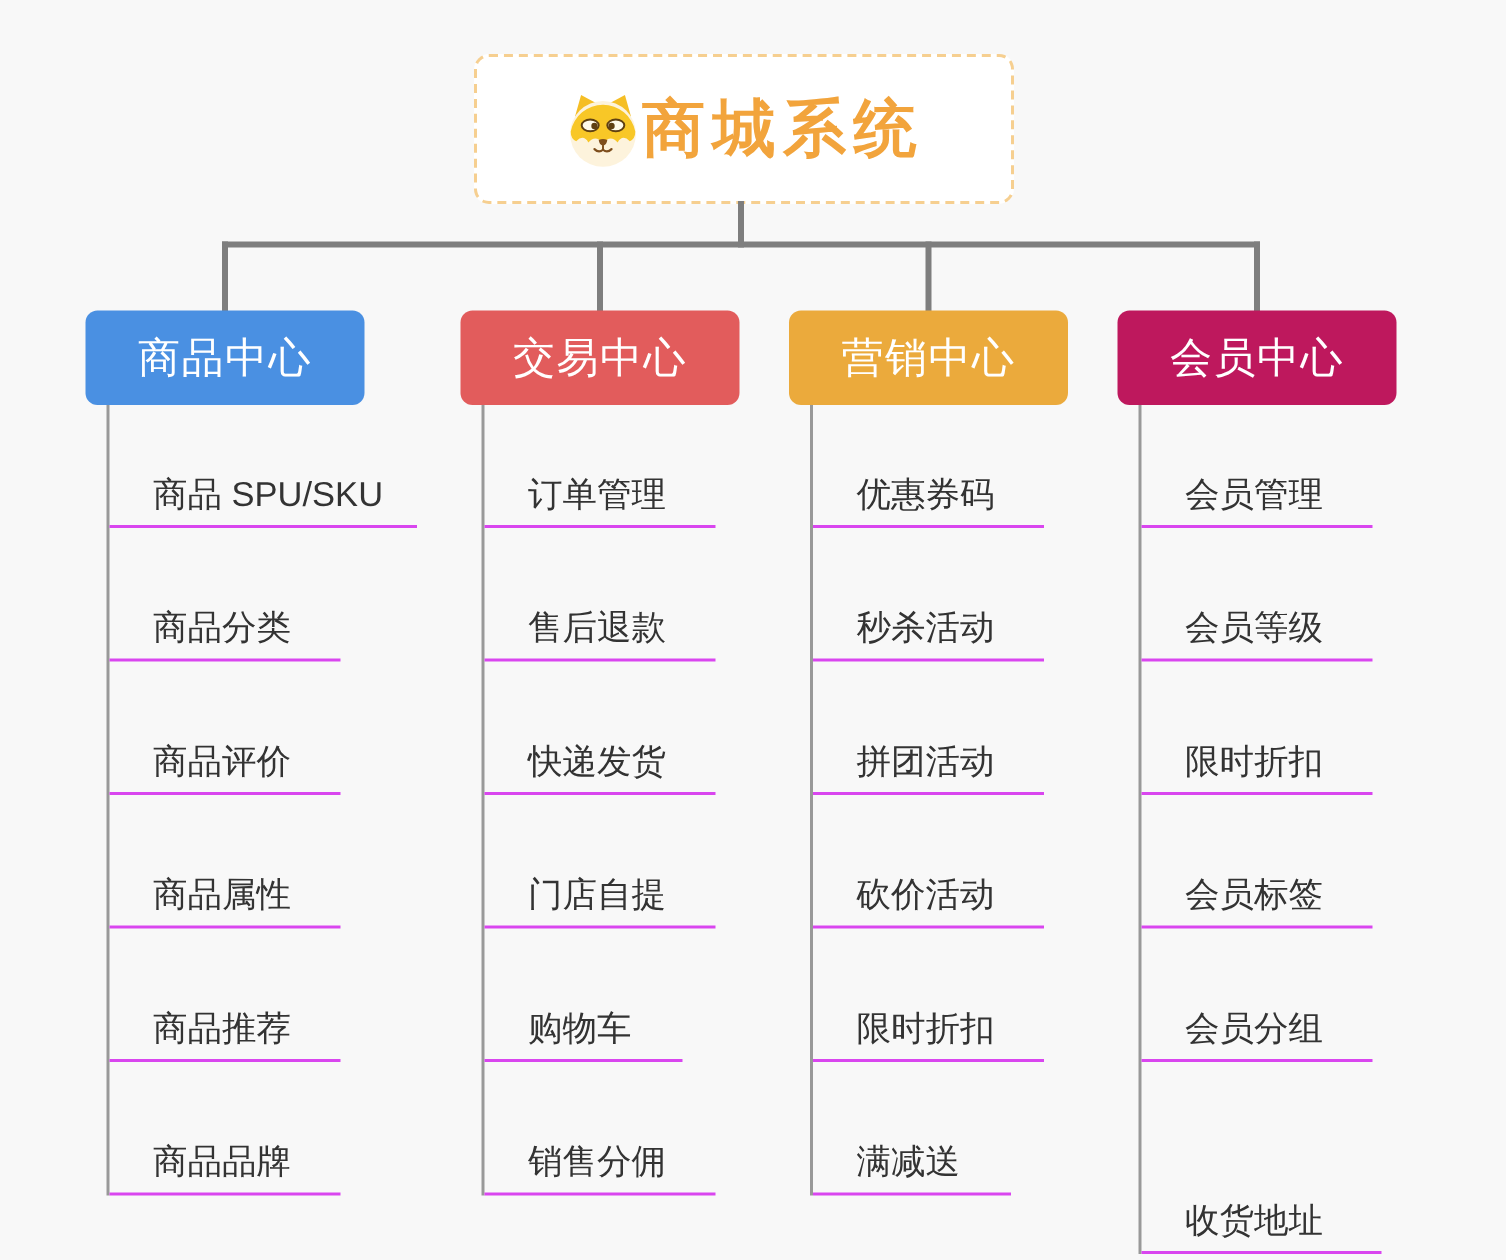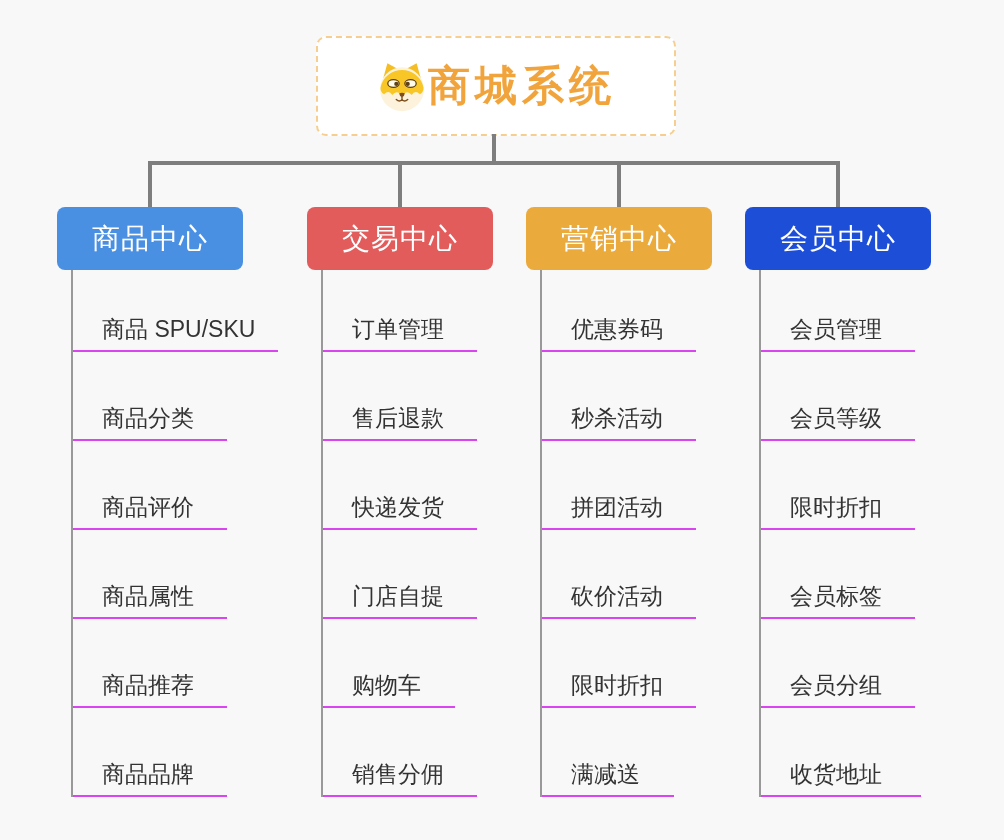--- a/index.html
+++ b/index.html
@@ -66,21 +66,21 @@
     height:89px;width:154px;
     border-bottom:2px solid #d946ef;
     display:flex;align-items:flex-end;
     padding:0 0 5px 29px;
     font-size:23px;color:#333333;
     white-space:nowrap;
   }
   .item:first-child{height:82px;}
   .item.w205{width:205px;}
   .item.w132{width:132px;}
-  .item.w160{width:160px;}
+  .item.w160{width:160px;margin-top:39px;}
 </style>
 </head>
 <body>
 
 <div class="canvas">
 
   <div class="root-node">
     <span class="dog">
       <svg viewBox="0 0 64 64" width="52" height="52" aria-hidden="true">
         <path d="M9 22 L14 4 L27 11 Z" fill="#f5be25"></path>
@@ -102,21 +102,21 @@
   <div class="conn root-drop"></div>
   <div class="conn bus"></div>
   <div class="conn drop drop-0"></div>
   <div class="conn drop drop-1"></div>
   <div class="conn drop drop-2"></div>
   <div class="conn drop drop-3"></div>
 
   <div class="header header-1" style="background-color: rgb(226, 92, 92);">交易中心</div>
   <div class="header header-0" style="background-color: rgb(74, 144, 226);">商品中心</div>
   <div class="header header-2" style="background-color: rgb(235, 170, 60);">营销中心</div>
-  <div class="header header-3" style="background-color: #1d4ed8;">会员中心</div>
+  <div class="header header-3" style="background-color: #be185d;">会员中心</div>
 
   <div class="col col-0">
     <div class="item w205">商品 SPU/SKU</div>
     <div class="item">商品分类</div>
     <div class="item">商品评价</div>
     <div class="item">商品属性</div>
     <div class="item">商品推荐</div>
     <div class="item">商品品牌</div>
   </div>
 

